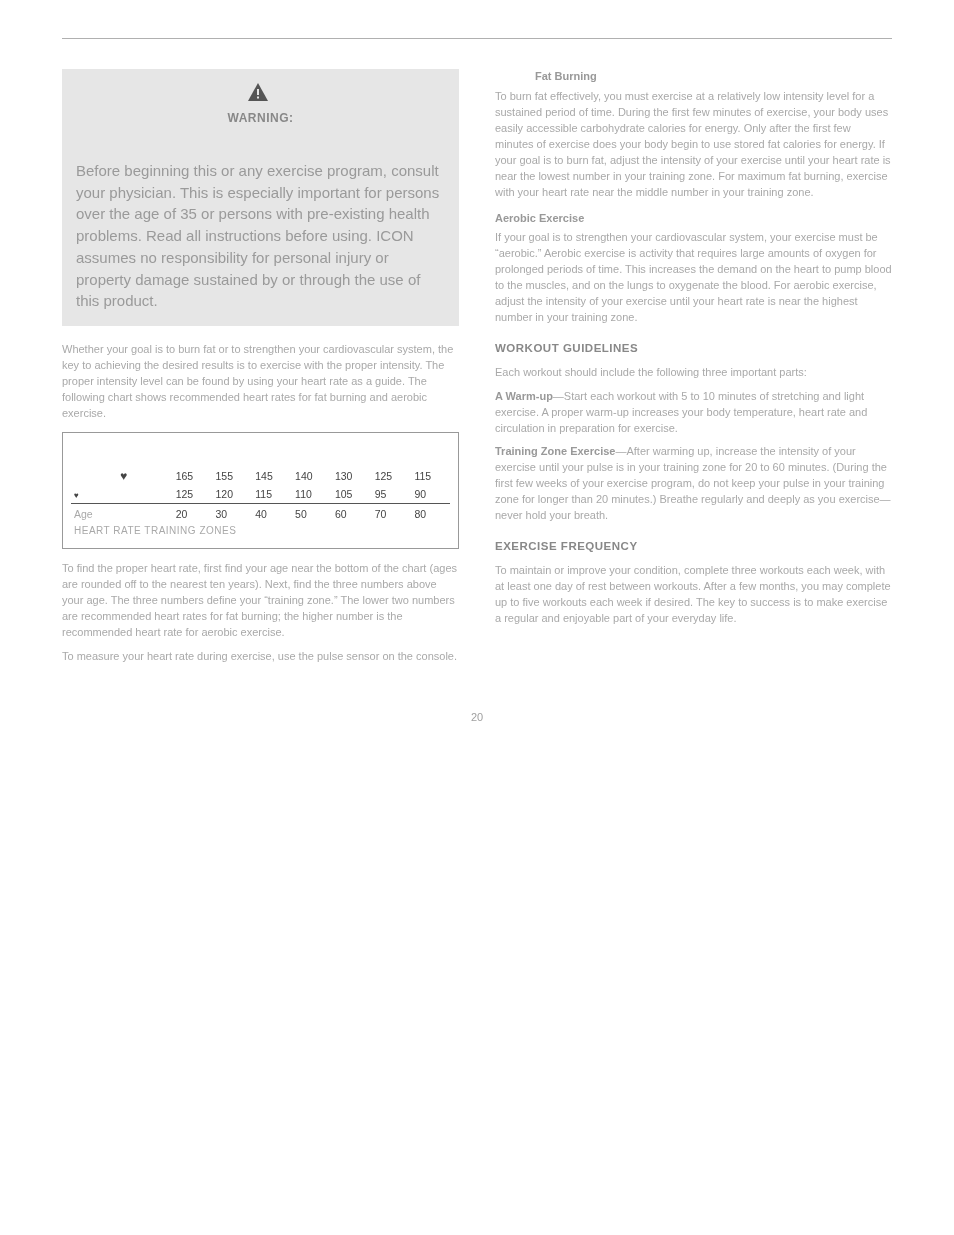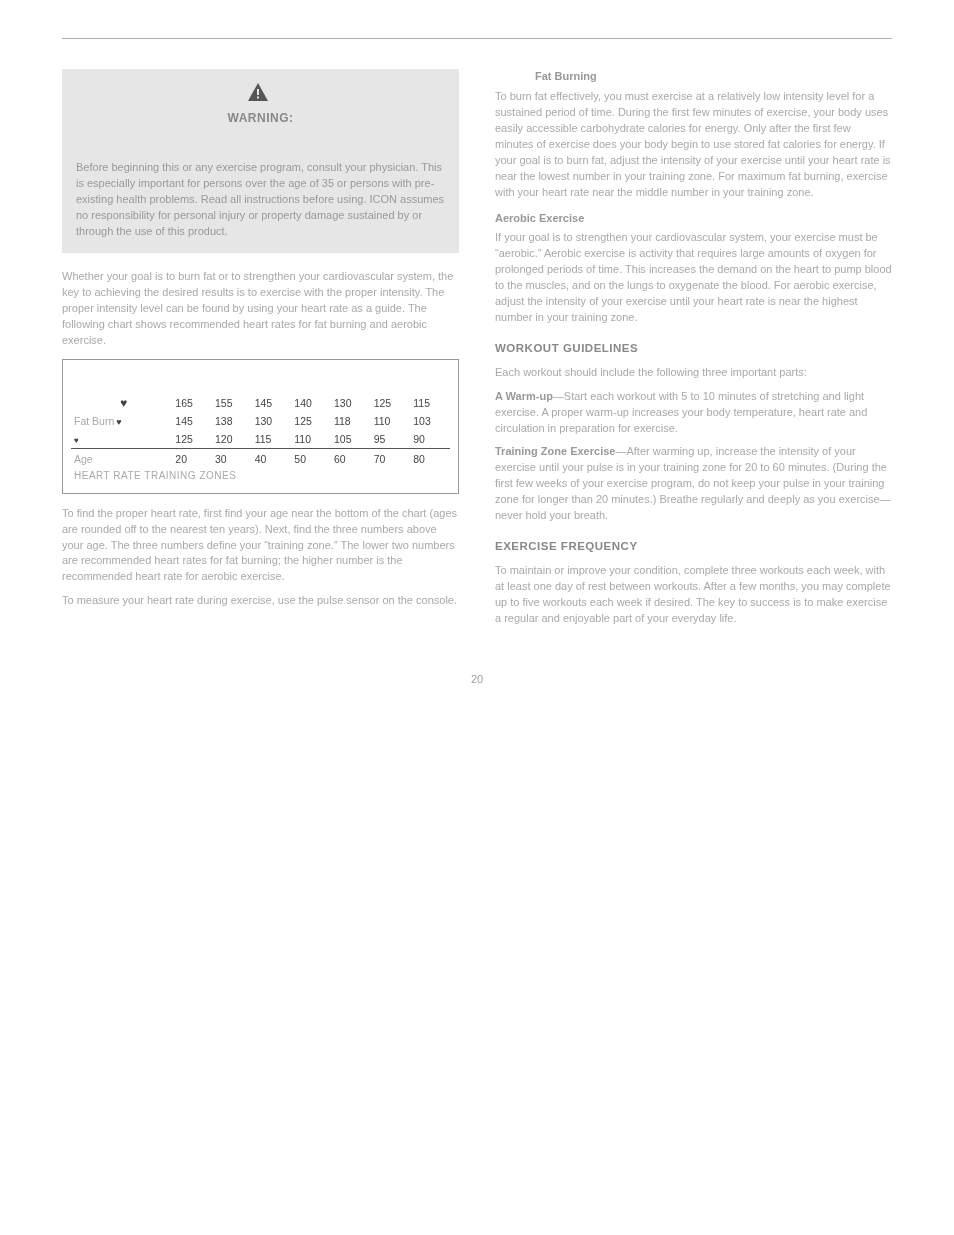--- a/index.html
+++ b/index.html
@@ -47,21 +47,21 @@
     margin-bottom: 6px;
     letter-spacing: 0.5px;
     flex-direction: column;
   }
   .warning-head svg {
     width: 24px;
     height: 24px;
     margin-right: 6px;
   }
   .warning-body {
-    font-size: 11px;
+    font-size: 15px;
     color: #9a9a9a;
     line-height: 1.45;
     margin-top: 32px;
   }
   .section-title {
     font-weight: bold;
     color: #888;
     letter-spacing: 0.5px;
     margin: 14px 0 8px 0;
     font-size: 11.5px;
@@ -163,32 +163,20 @@
             <td>165</td>
             <td>155</td>
             <td>145</td>
             <td>140</td>
             <td>130</td>
             <td>125</td>
             <td>115</td>
           </tr>
           <tr>
             <td class="label">
-              <span style="margin-right:2px;">Fat Burn</span><span class="heart" style="font-size:9px;">♥</span>
-            </td>
-            <td>145</td>
-            <td>138</td>
-            <td>130</td>
-            <td>125</td>
-            <td>118</td>
-            <td>110</td>
-            <td>103</td>
-          </tr>
-          <tr>
-            <td class="label">
               <span class="heart heart-sm">♥</span>
             </td>
             <td>125</td>
             <td>120</td>
             <td>115</td>
             <td>110</td>
             <td>105</td>
             <td>95</td>
             <td>90</td>
           </tr>

